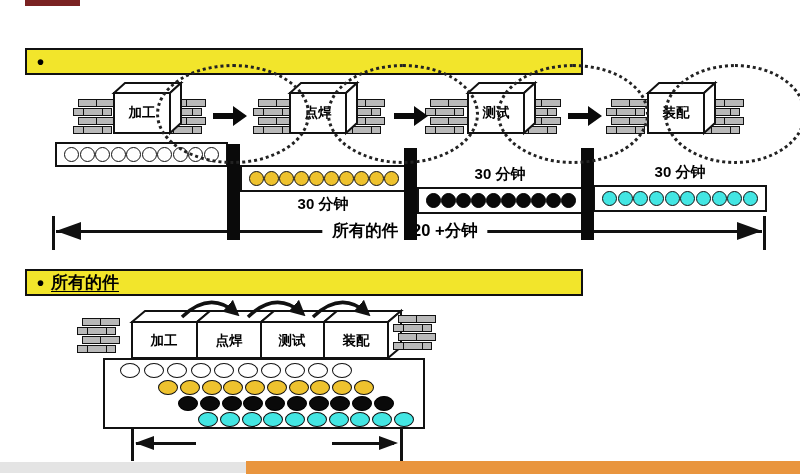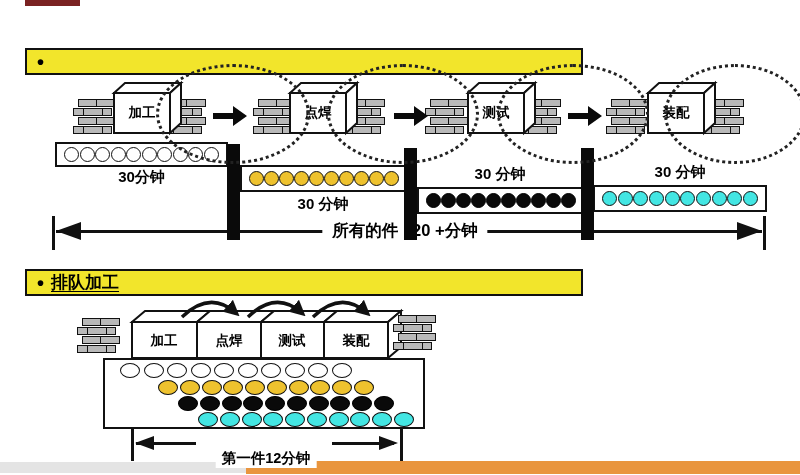--- a/index.html
+++ b/index.html
@@ -266,21 +266,20 @@
         <span class="dot" style="background: rgb(255, 255, 255);"></span>
         <span class="dot" style="background: rgb(255, 255, 255);"></span>
         <span class="dot" style="background: rgb(255, 255, 255);"></span>
         <span class="dot" style="background: rgb(255, 255, 255);"></span>
         <span class="dot" style="background: rgb(255, 255, 255);"></span>
         <span class="dot" style="background: rgb(255, 255, 255);"></span>
         <span class="dot" style="background: rgb(255, 255, 255);"></span>
         <span class="dot" style="background: rgb(255, 255, 255);"></span>
       </div>
   </div>
-  <div class="qlabel" style="left:55px;top:168px;width:173px;">30分钟</div>
 
   <div class="qbar" style="left:227px;top:144px;height:96px;"></div>
 
   <div class="qbox" style="left:240px;top:165px;width:166px;height:27px;">
     <div class="dots">
         <span class="dot" style="background: rgb(238, 194, 46);"></span>
         <span class="dot" style="background: rgb(238, 194, 46);"></span>
         <span class="dot" style="background: rgb(238, 194, 46);"></span>
         <span class="dot" style="background: rgb(238, 194, 46);"></span>
         <span class="dot" style="background: rgb(238, 194, 46);"></span>
@@ -331,21 +330,21 @@
 
   <div class="tick" style="left:52px;top:216px;height:34px;"></div>
   <div class="tick" style="left:763px;top:216px;height:34px;"></div>
   <div class="hline" style="left:56px;top:230px;width:706px;"></div>
   <div class="ah ah-left" style="left:56px;top:222px;"></div>
   <div class="ah ah-right" style="left:737px;top:222px;"></div>
   <div class="dim-text" style="left:405px;top:220px;font-size:16.5px;">所有的件 120 +分钟</div>
 
   <div class="banner" style="top:269px;">
     <span class="bullet">•</span>
-    <span class="banner-text">排队加工</span>
+    <span class="banner-text">所有的件</span>
   </div>
 
   <div class="brickwall front" style="left:80px;top:318px;">
       <div class="brick-row" style="margin-left: 2px;">
         <span class="brick" style="width: 19px; background: rgb(185, 185, 185);"></span>
         <span class="brick" style="width: 20px; background: rgb(185, 185, 185);"></span>
       </div>
       <div class="brick-row" style="margin-left: -3px;">
         <span class="brick" style="width: 11px; background: rgb(185, 185, 185);"></span>
         <span class="brick" style="width: 20px; background: rgb(185, 185, 185);"></span>
@@ -457,18 +456,17 @@
       <span class="dot" style="background: rgb(67, 230, 227);"></span>
       <span class="dot" style="background: rgb(67, 230, 227);"></span>
     </div>
 
   <div class="tick" style="left:131px;top:429px;height:32px;"></div>
   <div class="tick" style="left:400px;top:429px;height:32px;"></div>
   <div class="hline" style="left:136px;top:442px;width:60px;"></div>
   <div class="hline" style="left:332px;top:442px;width:62px;"></div>
   <div class="ah ah-left sm" style="left:135px;top:436px;"></div>
   <div class="ah ah-right sm" style="left:379px;top:436px;"></div>
-  <div class="dim-text" style="left:266px;top:449px;font-size:14.5px;padding:0 6px;">第一件12分钟</div>
 
   <div class="bottom-gray"></div>
   <div class="bottom-orange"></div>
 
 </div>
 
 </body></html>

